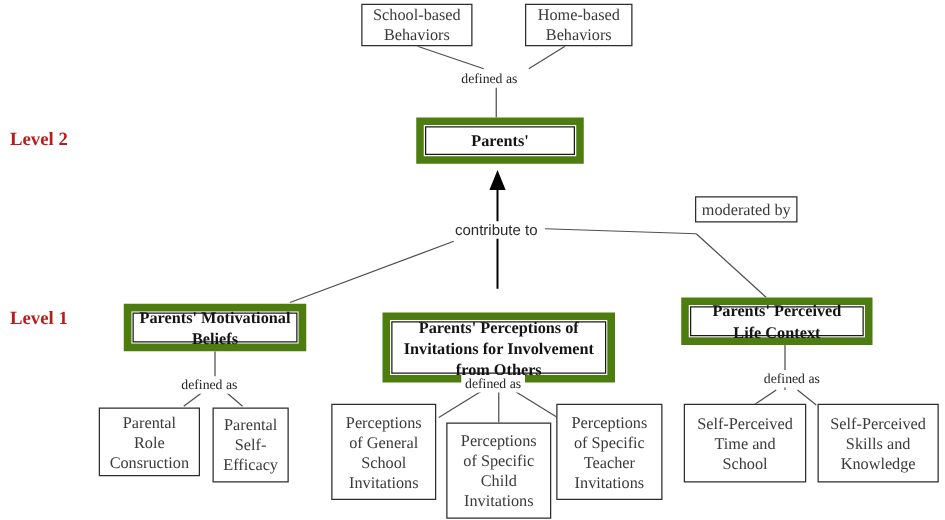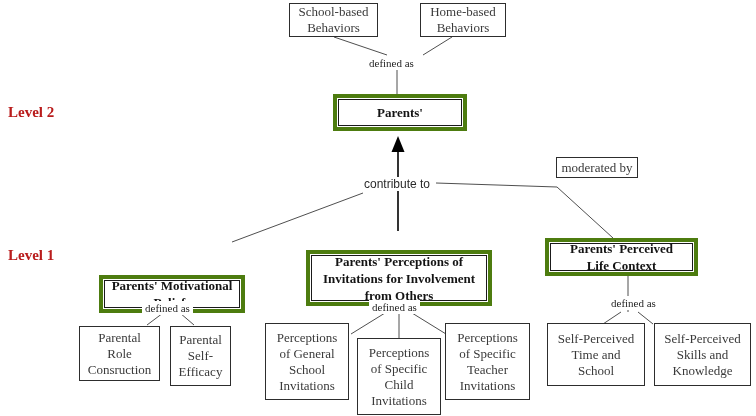--- a/index.html
+++ b/index.html
@@ -9,21 +9,21 @@
   }
   svg.wires { position:absolute; left:0; top:0; width:756px; height:416px; }
   .node {
     position:absolute; box-sizing:border-box; background:#ffffff;
     display:flex; flex-direction:column; align-items:center; justify-content:center;
     text-align:center; font-size:13px; line-height:16px; color:#3a3a3a;
   }
   .node span { display:block; white-space:nowrap; }
   .thin { border:1px solid #2d2d2d; }
   .thick {
-    border:4px solid #4d7c0f;
+    border:6px solid #4d7c0f;
     box-shadow: inset 0 0 0 1px #ffffff, inset 0 0 0 2px #1a1a1a;
     font-weight:bold; color:#141414; line-height:17px;
   }
   .edge-label {
     position:absolute; background:#ffffff; padding:0 3px;
     font-size:11px; line-height:14px; color:#1f1f1f; white-space:nowrap;
   }
   .edge-label.sans { font-family:"Liberation Sans", sans-serif; font-size:12px; line-height:14px; color:#2a2a2a; }
   .level-label {
     position:absolute; font-weight:bold; font-size:15px; color:#b91c1c; white-space:nowrap;
@@ -76,21 +76,21 @@
   <div class="node thick" style="left:333px; top:94px; width:134px; height:37px;">
     <span>Parents'</span>
   </div>
 
   <div class="edge-label sans" style="left:361px; top:177px;">contribute to</div>
 
   <div class="node thin" style="left:556px; top:157px; width:82px; height:21px;">
     <span>moderated by</span>
   </div>
 
-  <div class="node thick" style="left:99px; top:243px; width:146px; height:38px;margin-top:32px;">
+  <div class="node thick" style="left:99px; top:243px; width:146px; height:38px;">
     <span>Parents' Motivational</span>
     <span>Beliefs</span>
   </div>
 
   <div class="node thick" style="left:306px; top:231px; width:186px; height:56px;margin-top:19px;">
     <span>Parents' Perceptions of</span>
     <span>Invitations for Involvement</span>
     <span>from Others</span>
   </div>
 

